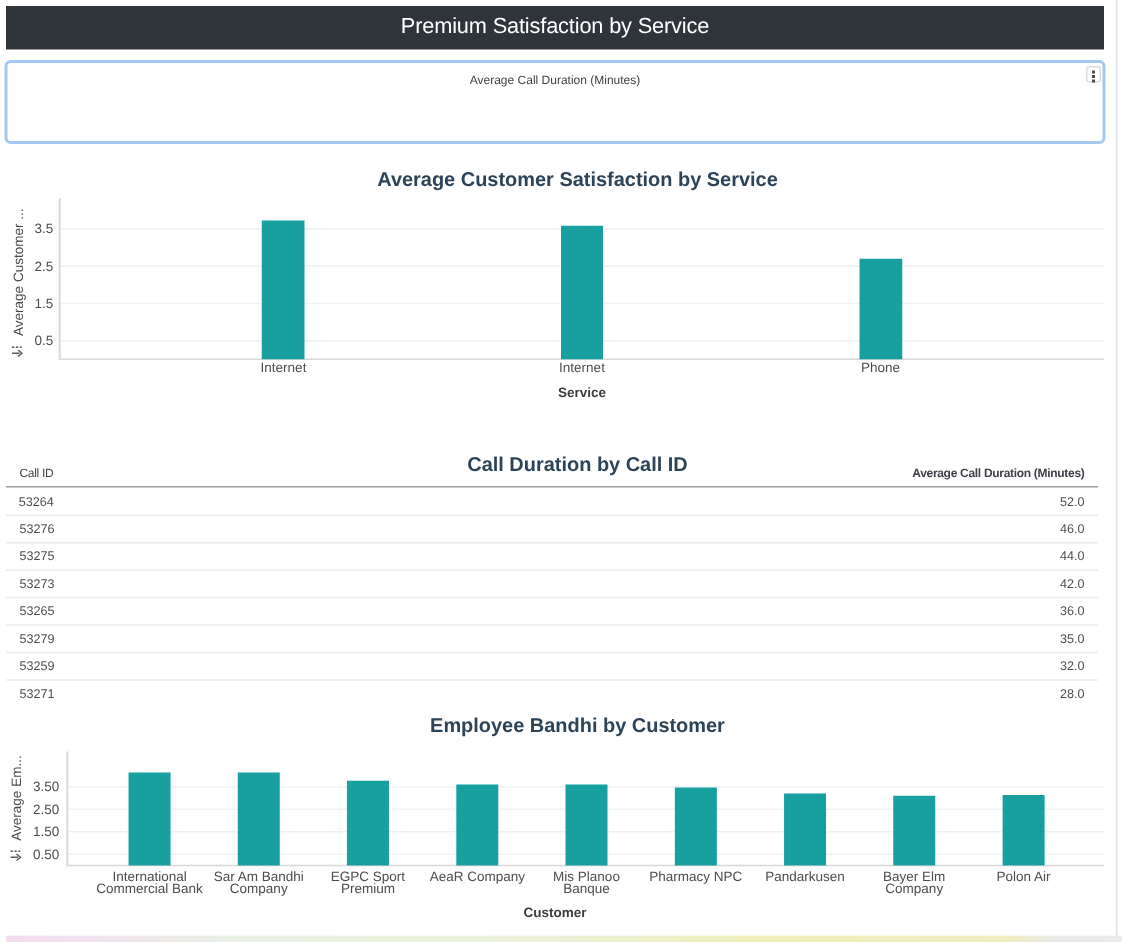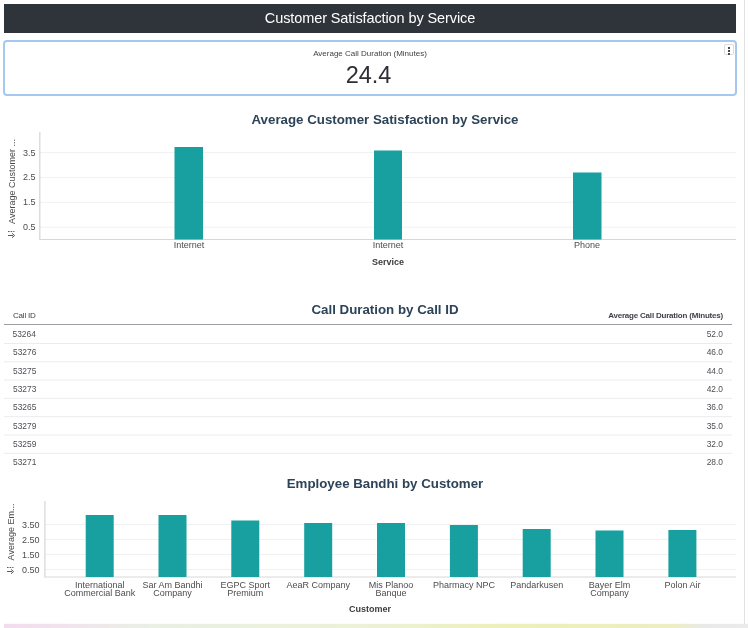--- a/index.html
+++ b/index.html
@@ -4,28 +4,27 @@
 <style>
   html,body{margin:0;padding:0;} *{box-sizing:border-box;}
   body{width:748px;height:628px;background:#ffffff;font-family:"Liberation Sans",sans-serif;position:relative;overflow:hidden;}
   .abs{position:absolute;}
   .ctitle{position:absolute;width:740px;left:15px;text-align:center;font-weight:bold;color:#2c4358;font-size:13.3px;}
 </style>
 </head>
 <body>
 
   <div class="abs" style="left:4px;top:4px;width:732px;height:29px;background:#2f343a;">
-    <div style="text-align:center;color:#ffffff;font-size:14.5px;letter-spacing:-0.1px;line-height:29px;">Customer Satisfaction by Service</div>
+    <div style="text-align:center;color:#ffffff;font-size:14.5px;letter-spacing:-0.1px;line-height:29px;">Premium Satisfaction by Service</div>
   </div>
 
   <div class="abs" style="left:744px;top:0px;width:1px;height:628px;background:#e2e2e2;"></div>
 
   <div class="abs" style="left:3px;top:40px;width:734px;height:56px;border:2px solid #a5c8f0;border-radius:4px;background:#fff;">
     <div style="text-align:center;font-size:8px;color:#3f3f46;margin-top:7px;">Average Call Duration (Minutes)</div>
-    <div style="text-align:center;font-size:23.5px;color:#2e2e34;margin-top:4px;position:relative;left:-1.5px;">24.4</div>
     <div class="abs" style="right:1px;top:2px;width:10px;height:10.5px;border:1px solid #dcdcdc;border-radius:2px;">
       <div style="width:2px;height:2px;background:#4a4a4a;margin:2px auto 0;"></div>
       <div style="width:2px;height:2px;background:#4a4a4a;margin:1px auto 0;"></div>
       <div style="width:2px;height:2px;background:#4a4a4a;margin:1px auto 0;"></div>
     </div>
   </div>
 
   <div class="ctitle" style="top:112px;">Average Customer Satisfaction by Service</div>
 
   <div class="ctitle" style="top:282px;margin-top:20px;">Call Duration by Call ID</div>

